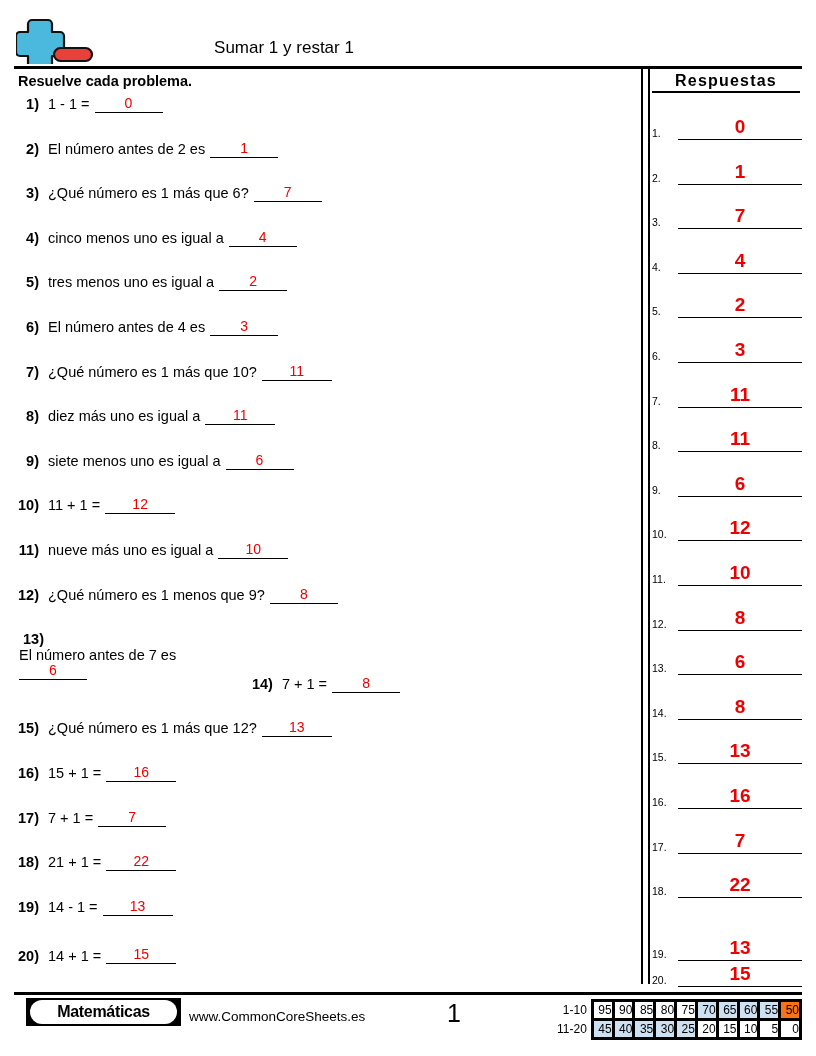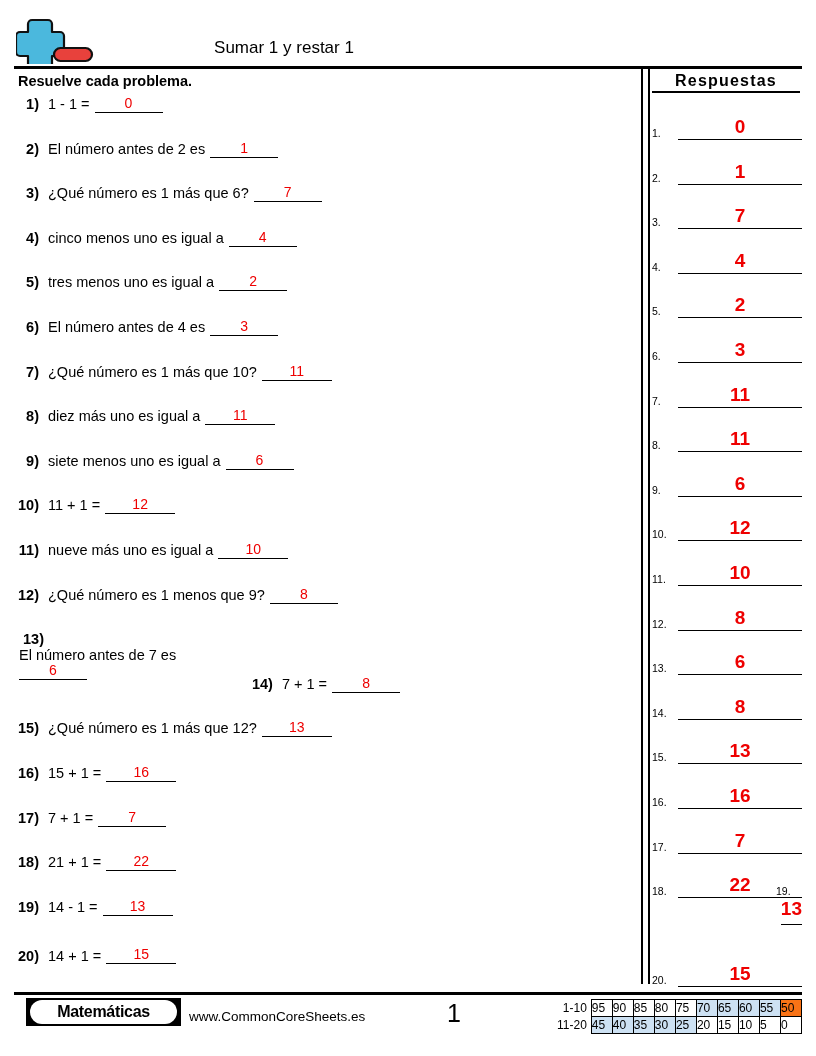--- a/index.html
+++ b/index.html
@@ -246,22 +246,22 @@
   #score-table {
     position: absolute;
     left: 543px;
     top: 4px;
   }
   #score-table table {
     border-collapse: collapse;
   }
   #score-table td {
     font-size: 12px;
-    text-align: left;
-    border: 1px solid #000000;
+    text-align: right;
+    border: 3px solid #000000;
     width: 21px;
     height: 16px;
     padding: 0;
     background: #ffffff;
   }
   #score-table td.rowlabel {
     border: none;
     text-align: right;
     padding-right: 4px;
     width: auto;
@@ -468,21 +468,21 @@
           <span class="ans-line">16</span>
         </div>
         <div class="ans-row" style="top: 743.6px;">
           <span class="ans-num">17.</span>
           <span class="ans-line">7</span>
         </div>
         <div class="ans-row" style="top: 788.2px;">
           <span class="ans-num">18.</span>
           <span class="ans-line">22</span>
         </div>
-        <div class="ans-row" style="top: 815px; flex-direction: column;">
+        <div class="ans-row" style="top: 851px;">
           <span class="ans-num">19.</span>
           <span class="ans-line">13</span>
         </div>
         <div class="ans-row" style="top: 877.4px;">
           <span class="ans-num">20.</span>
           <span class="ans-line">15</span>
         </div>
       </div>
   </div>
 

